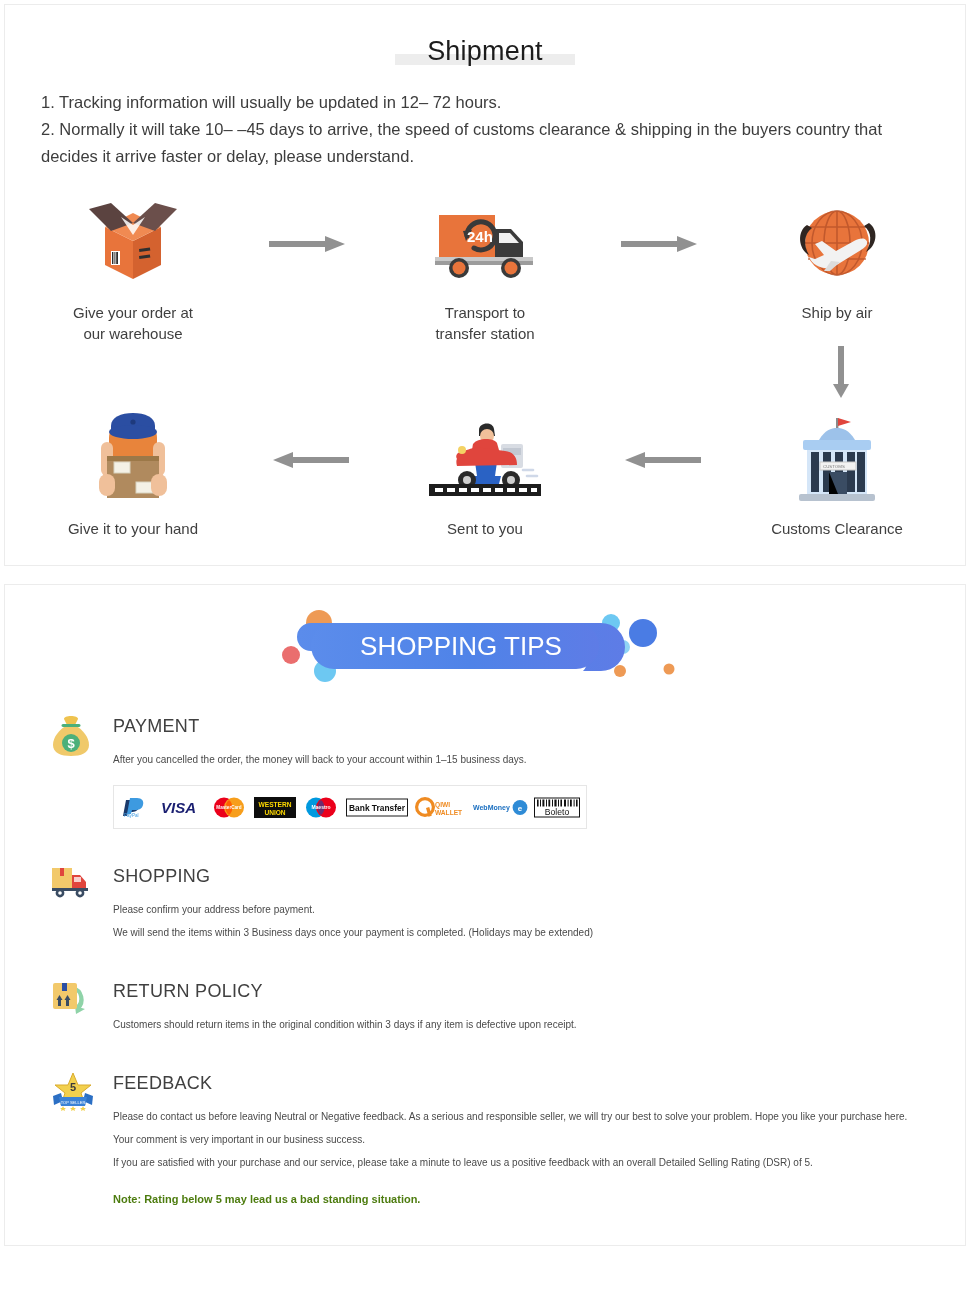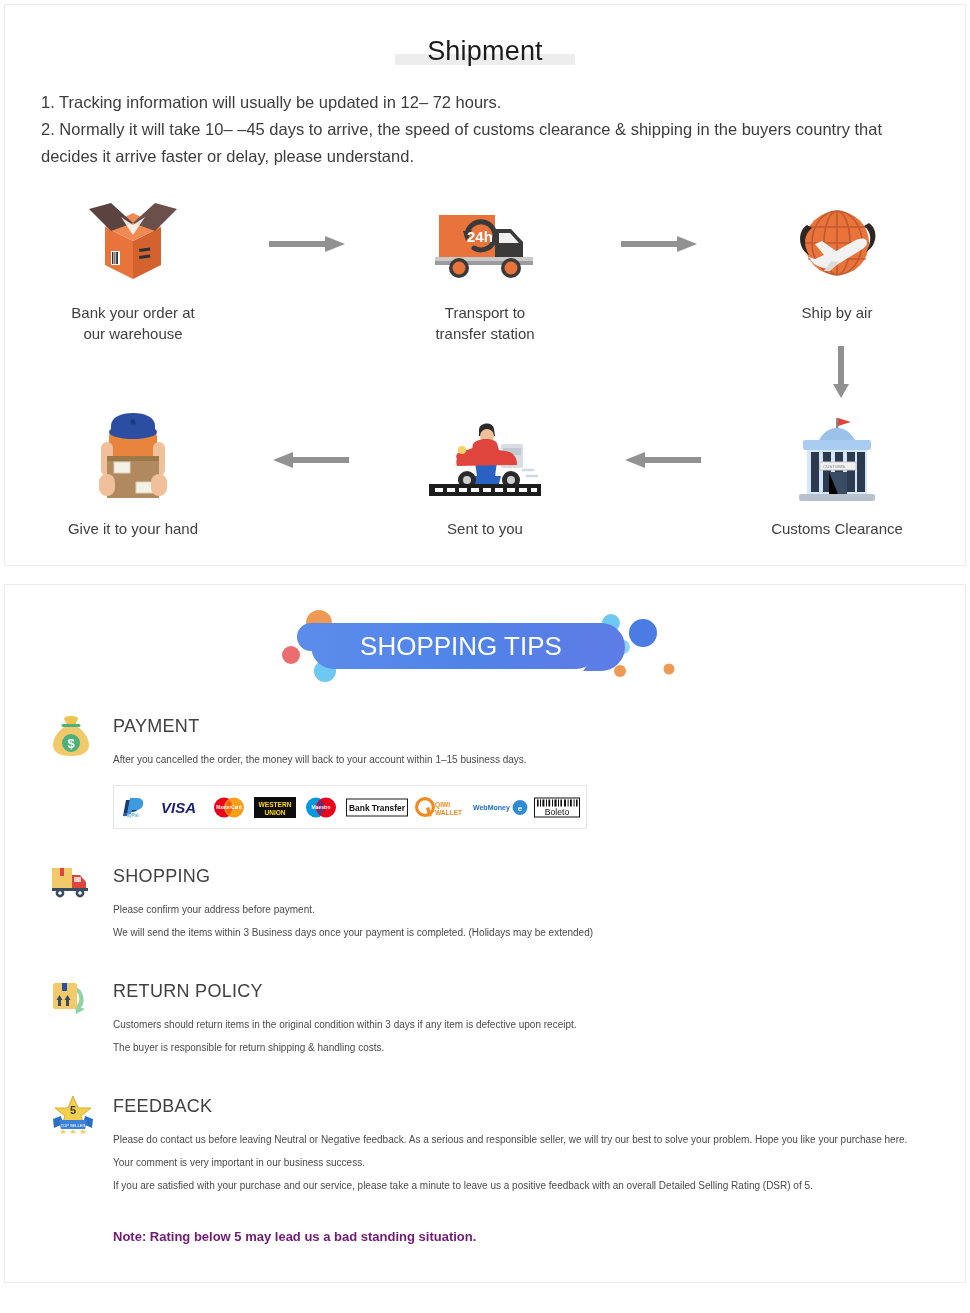--- a/index.html
+++ b/index.html
@@ -134,25 +134,25 @@
     line-height: 26px;
   }
   .tip-text {
     margin-top: 9px;
     font-size: 10px;
     line-height: 23px;
     color: #4a4a4a;
   }
   .tip-text p { margin: 0; }
   .tip-note {
-    margin-top: 28px;
-    font-size: 13px;
+    margin-top: 14px;
+    font-size: 11px;
     line-height: 23px;
     font-weight: bold;
-    color: #701a75;
+    color: #4d7c0f;
   }
   .pay-logos {
     margin-top: 14px;
     display: inline-flex;
     align-items: center;
     border: 1px solid #e6e6e6;
     background: #fff;
     padding: 4px 6px;
     gap: 6px;
     height: 44px;
@@ -196,21 +196,21 @@
                 <rect x="33.4" y="51" width="1" height="12"></rect>
                 <rect x="35.2" y="51" width="1.8" height="12"></rect>
               </g>
               <g fill="#2f2f2f">
                 <rect x="58" y="48" width="11" height="3" transform="rotate(-8 58 48)"></rect>
                 <rect x="58" y="55" width="11" height="3" transform="rotate(-8 58 55)"></rect>
               </g>
             </svg>
           </div>
           <div class="step-label">
-            <div>Bank your order at</div>
+            <div>Give your order at</div>
             <div>our warehouse</div>
           </div>
         </div>
 
         <div class="arrow-cell">
           <svg width="80" height="20" viewBox="0 0 80 20">
             <rect x="0" y="7" width="58" height="6" fill="#919191"></rect>
             <polygon points="56,2 76,10 56,18" fill="#919191"></polygon>
           </svg>
         </div>
@@ -526,21 +526,20 @@
               <polygon points="8.5,15 5.5,20 11.5,20"></polygon>
               <rect x="15" y="19" width="3" height="7"></rect>
               <polygon points="16.5,15 13.5,20 19.5,20"></polygon>
             </g>
           </svg>
         </div>
         <div class="tip-main">
           <div class="tip-heading">RETURN POLICY</div>
           <div class="tip-text">
             <p>Customers should return items in the original condition within 3 days if any item is defective upon receipt.</p>
-            <p>The buyer is responsible for return shipping &amp; handling costs.</p>
           </div>
         </div>
       </div>
 
       <div class="tip">
         <div class="tip-icon">
           <svg width="44" height="40" viewBox="0 0 44 40">
             <polygon points="22,1 27,13 40,13 30,21 34,33 22,26 10,33 14,21 4,13 17,13" fill="#f2d04e" stroke="#d9ab2c" stroke-width="1"></polygon>
             <text x="22" y="19" text-anchor="middle" font-family="Liberation Sans, sans-serif" font-size="11" font-weight="bold" fill="#3a3a3a">5</text>
             <path d="M2 24 l8 -3 l2 8 l-9 4 Z" fill="#2b6fc4"></path>

